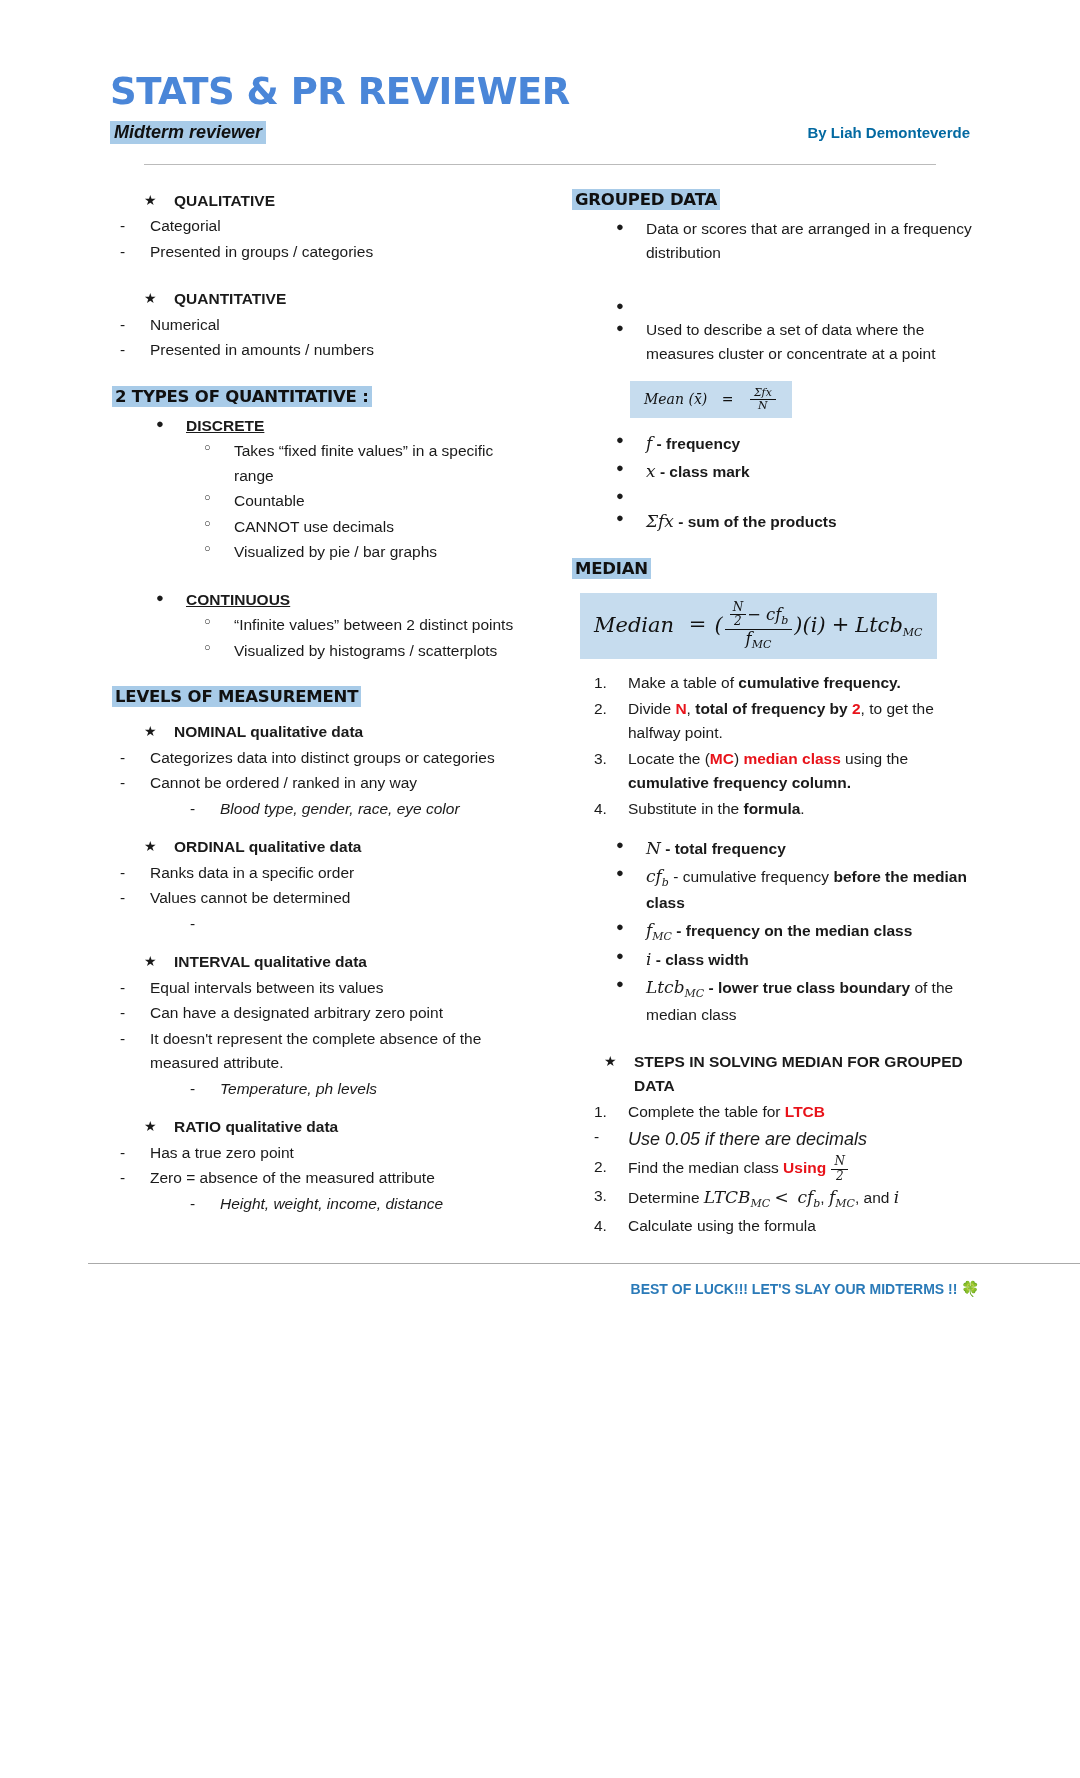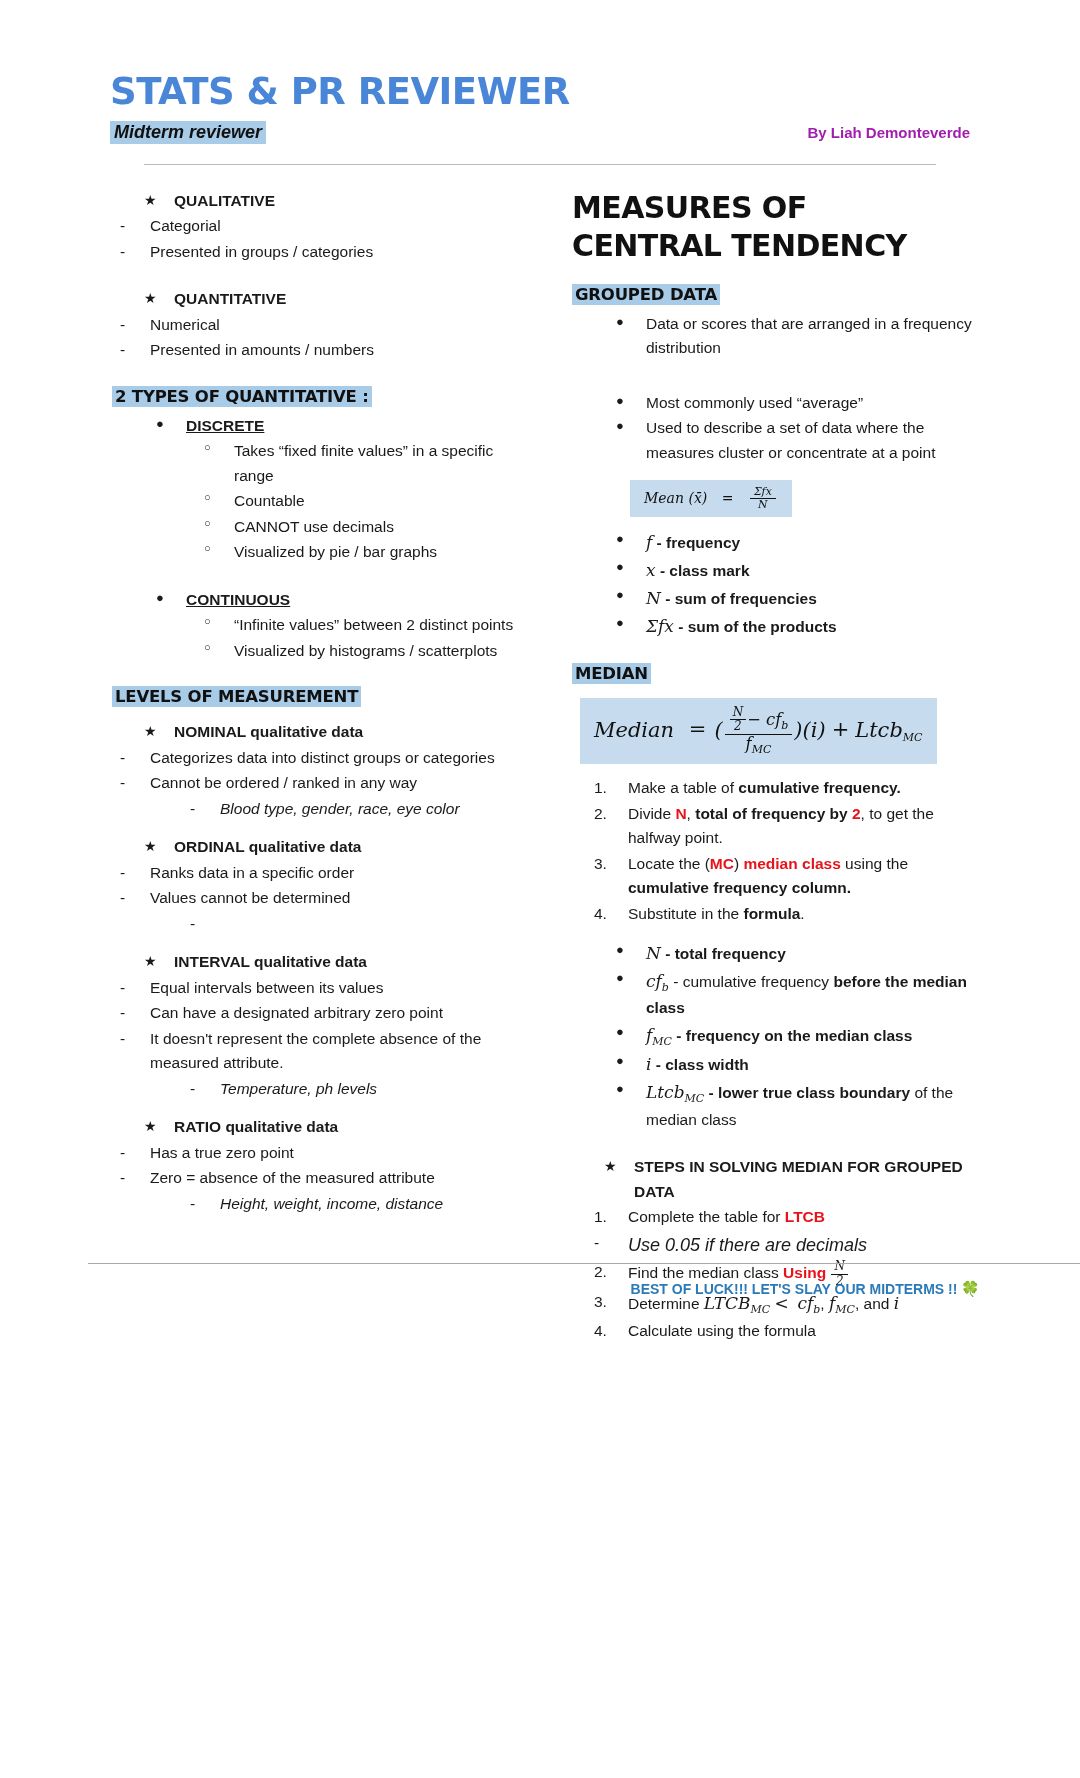--- a/index.html
+++ b/index.html
@@ -42,21 +42,21 @@
     font-size: 18px;
     font-weight: bold;
     font-style: italic;
     background: #a8cbe8;
     padding: 1px 4px;
     color: #111;
   }
   .byline {
     font-size: 15px;
     font-weight: bold;
-    color: #a21caf;
+    color: #0369a1;
     margin-right: 10px;
   }
   .hrule {
     border: 0;
     border-top: 1px solid #bbbbbb;
     margin: 20px 44px 0 44px;
   }
   .hrule-bottom {
     border: 0;
     border-top: 1px solid #aaaaaa;
@@ -363,40 +363,35 @@
       </div>
       <div class="row lvl-subdash">
         <span class="mark">-</span>
         <span class="body i">Height, weight, income, distance</span>
       </div>
 
     </div>
 
     <div class="col-right">
 
-      <div class="big-head">
-        <span>MEASURES OF</span><br>
-        <span>CENTRAL TENDENCY</span>
-      </div>
 
       <div>
         <span class="h-highlight">GROUPED DATA</span>
       </div>
       <div class="tiny-gap"></div>
       <div class="row lvl-bullet">
         <span class="mark dot">●</span>
         <span class="body">Data or scores that are arranged in a frequency distribution</span>
       </div>
 
       <div class="section-gap"></div>
 
       <div class="tiny-gap"></div>
       <div class="row lvl-bullet">
         <span class="mark dot">●</span>
-        <span class="body">Most commonly used “average”</span>
       </div>
       <div class="row lvl-bullet">
         <span class="mark dot">●</span>
         <span class="body">Used to describe a set of data where the measures cluster or concentrate at a point</span>
       </div>
 
       <div class="formula-box">
         <span>Mean (x̄)</span>
         <span style="padding:0 10px;">=</span>
         <span class="frac">
@@ -408,21 +403,20 @@
       <div class="row lvl-bullet">
         <span class="mark dot">●</span>
         <span class="body"><span class="mi">f</span><span class="b"> - frequency</span></span>
       </div>
       <div class="row lvl-bullet">
         <span class="mark dot">●</span>
         <span class="body"><span class="mi">x</span><span class="b"> - class mark</span></span>
       </div>
       <div class="row lvl-bullet">
         <span class="mark dot">●</span>
-        <span class="body"><span class="mi">N</span><span class="b"> - sum of frequencies</span></span>
       </div>
       <div class="row lvl-bullet">
         <span class="mark dot">●</span>
         <span class="body"><span class="mi">Σfx</span><span class="b"> - sum of the products</span></span>
       </div>
 
       <div class="section-gap"></div>
 
       <div>
         <span class="h-highlight">MEDIAN</span>

